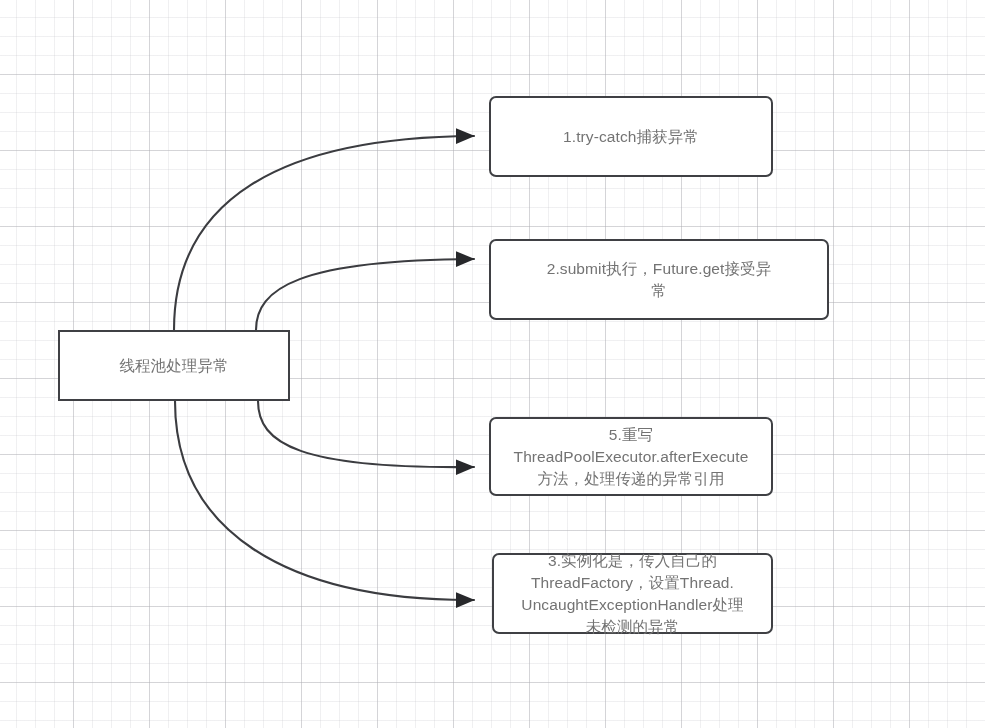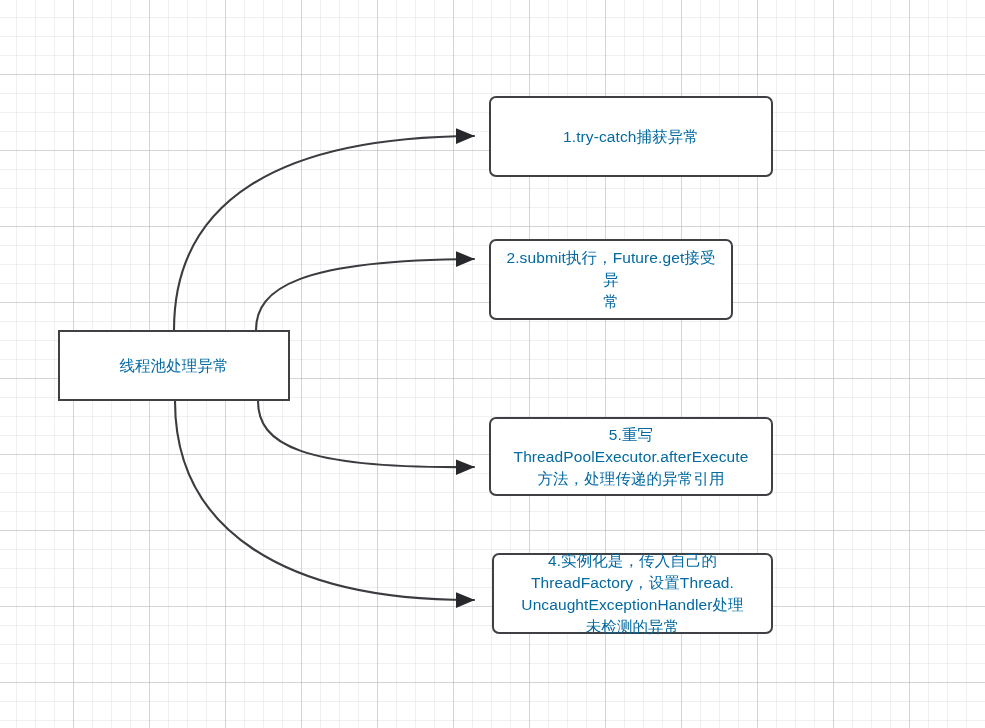--- a/index.html
+++ b/index.html
@@ -42,26 +42,26 @@
   }
   .node {
     position: absolute;
     box-sizing: border-box;
     background: #ffffff;
     border: 2px solid #3f4044;
     display: flex;
     align-items: center;
     justify-content: center;
     text-align: center;
-    color: #0369a1;
+    color: #737373;
     font-size: 15.5px;
     line-height: 1.42;
     font-weight: 400;
     letter-spacing: 0.1px;
-    padding: 2px 8px;
+    padding: 2px 16px;
   }
   .node.rounded {
     border-radius: 7px;
   }
   .node-label {
     white-space: pre-line;
     display: block;
     width: 100%;
   }
   #node-source {
@@ -73,21 +73,21 @@
   }
   #node-step-1 {
     left: 489px;
     top: 96px;
     width: 284px;
     height: 81px;
   }
   #node-step-2 {
     left: 489px;
     top: 239px;
-    width: 244px;
+    width: 340px;
     height: 81px;
   }
   #node-step-3 {
     left: 489px;
     top: 417px;
     width: 284px;
     height: 79px;
   }
   #node-step-4 {
     left: 492px;
@@ -130,19 +130,19 @@
 常</span>
   </div>
 
   <div class="node rounded" id="node-step-3">
     <span class="node-label">5.重写
 ThreadPoolExecutor.afterExecute
 方法，处理传递的异常引用</span>
   </div>
 
   <div class="node rounded" id="node-step-4">
-    <span class="node-label">4.实例化是，传入自己的
+    <span class="node-label">3.实例化是，传入自己的
 ThreadFactory，设置Thread.
 UncaughtExceptionHandler处理
 未检测的异常</span>
   </div>
 
 </div>
 
 </body></html>

